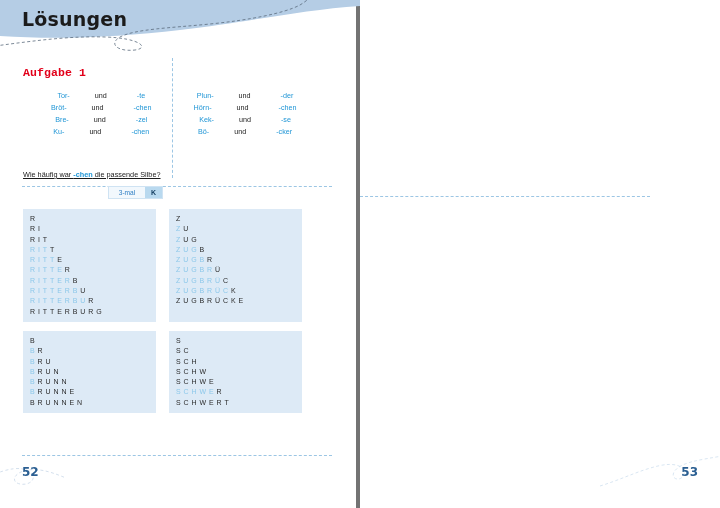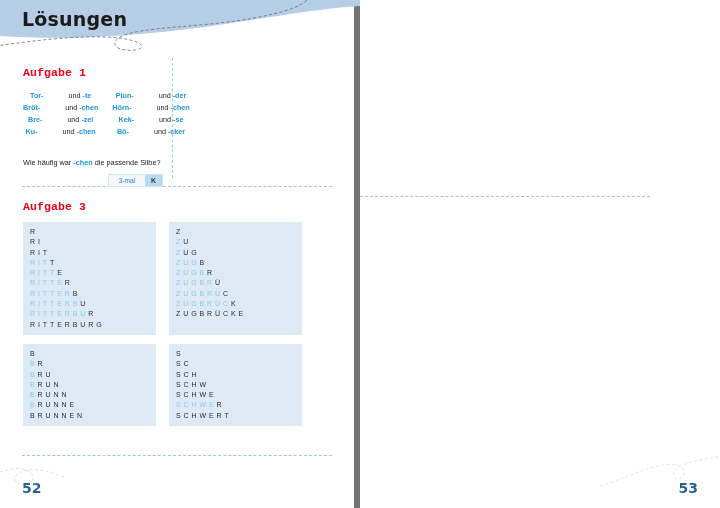--- a/index.html
+++ b/index.html
@@ -6,21 +6,21 @@
   html, body { margin:0; padding:0; }
   body {
     width:720px; height:508px;
     font-family:"Liberation Sans", sans-serif;
     background:#ffffff;
     position:relative;
     overflow:hidden;
   }
   .spread { position:absolute; inset:0; display:flex; }
   .page { position:relative; height:508px; background:#fff; }
-  .page-left  { width:360px; border-right:6px solid #737373; }
+  .page-left  { width:360px; border-right:4px solid #737373; }
   .page-right { width:360px; }
 
   
   .header-band {
     position:absolute; left:0; top:0; width:360px; height:52px;
     overflow:hidden;
   }
   .header-band svg { display:block; }
   .header-title {
     position:absolute; left:22px; top:8px;
@@ -54,31 +54,31 @@
     display:flex; align-items:center; justify-content:center;
     width:17px;
   }
   .dash-h {
     border-top:1px dashed #9cc6e4; height:0;
   }
   .dash-v {
     border-left:1px dashed #9cc6e4; width:0;
   }
   .pagenum {
-    position:absolute; bottom:12px; font-size:14px; font-weight:700;
+    position:absolute; bottom:29px; font-size:12px; font-weight:700;
     color:#2b5f92; font-family:"DejaVu Sans", sans-serif;
   }
 
   
   .a1 { position:absolute; left:23px; top:66px; width:140px; }
   .a2 { position:absolute; left:180px; top:66px; width:150px; }
   .word-cols { display:flex; gap:14px; margin-top:11px; }
   .word-col { font-size:7.2px; line-height:12px; text-align:center; }
   .word-col div { white-space:nowrap; }
-  .syl { color:#2196d6; font-weight:700; }
+  .syl { color:#2196d6; font-weight:400;margin-left:28px; }
   .und { color:#1b1b1b;padding-left:23px; }
   .a2-words {
     margin-top:11px; font-size:7.3px; line-height:13px;
     color:#2196d6; font-weight:700; text-align:center;
   }
 
   
   .a3 { position:absolute; left:23px; top:200px; width:300px; }
   .stair-row { display:flex; gap:13px; margin-top:9px; }
   .stair {
@@ -123,34 +123,33 @@
           <div><span class="syl">Bre-</span> <span class="und">und</span> <span class="syl">-zel</span></div>
           <div><span class="syl">Ku-</span> <span class="und">und</span> <span class="syl">-chen</span></div>
         </div>
         <div class="word-col">
           <div><span class="syl">Plun-</span> <span class="und">und</span> <span class="syl">-der</span></div>
           <div><span class="syl">Hörn-</span> <span class="und">und</span> <span class="syl">-chen</span></div>
           <div><span class="syl">Kek-</span> <span class="und">und</span> <span class="syl">-se</span></div>
           <div><span class="syl">Bö-</span> <span class="und">und</span> <span class="syl">-cker</span></div>
         </div>
       </div>
-      <div class="qtext" style="margin-top:20px;">
+      <div class="qtext" style="margin-top:32px;text-decoration:underline;">
         <span>Wie häufig war </span><span class="hl">-chen</span><span> die passende Silbe?</span>
       </div>
       <div style="display:flex;justify-content:flex-end;margin-top:7px;">
         <div class="answer-wrap">
           <div class="answer-val">3-mal</div>
           <div class="answer-key">K</div>
         </div>
       </div>
     </div>
 
 
     <div class="a3">
-      <div class="task-title">Aufgabe 3</div>
       <div class="stair-row">
         <div class="stair" id="stair-tl" style="width:133px;">
             <div class="ln"><span class="l-d">R</span></div>
             <div class="ln"><span class="l-d">R</span><span class="l-d">I</span></div>
             <div class="ln"><span class="l-d">R</span><span class="l-d">I</span><span class="l-d">T</span></div>
             <div class="ln"><span class="l-l">R</span><span class="l-l">I</span><span class="l-l">T</span><span class="l-d">T</span></div>
             <div class="ln"><span class="l-l">R</span><span class="l-l">I</span><span class="l-l">T</span><span class="l-l">T</span><span class="l-d">E</span></div>
             <div class="ln"><span class="l-l">R</span><span class="l-l">I</span><span class="l-l">T</span><span class="l-l">T</span><span class="l-l">E</span><span class="l-d">R</span></div>
             <div class="ln"><span class="l-l">R</span><span class="l-l">I</span><span class="l-l">T</span><span class="l-l">T</span><span class="l-l">E</span><span class="l-l">R</span><span class="l-d">B</span></div>
             <div class="ln"><span class="l-l">R</span><span class="l-l">I</span><span class="l-l">T</span><span class="l-l">T</span><span class="l-l">E</span><span class="l-l">R</span><span class="l-l">B</span><span class="l-d">U</span></div>

